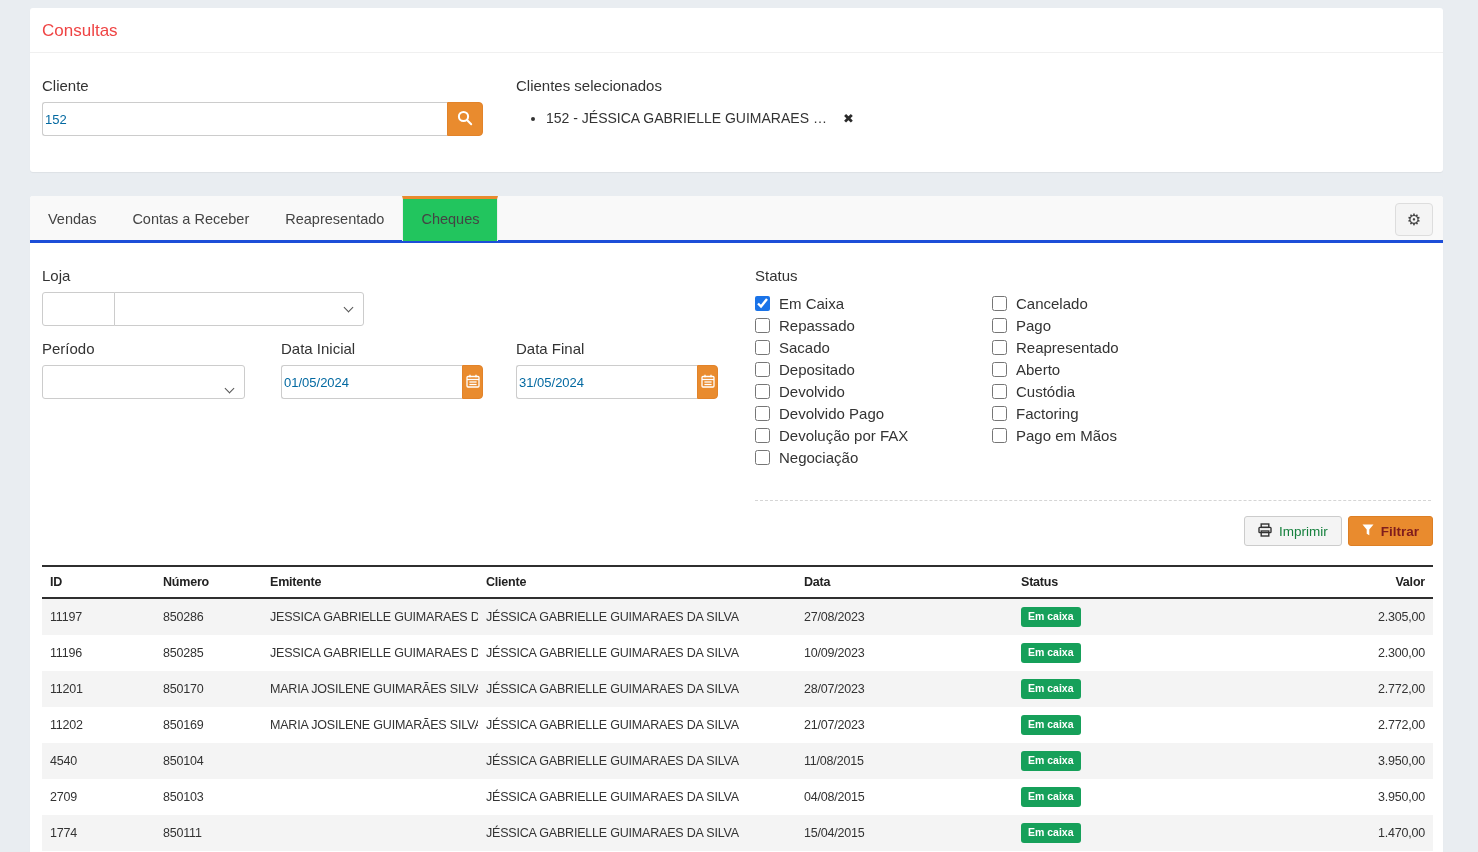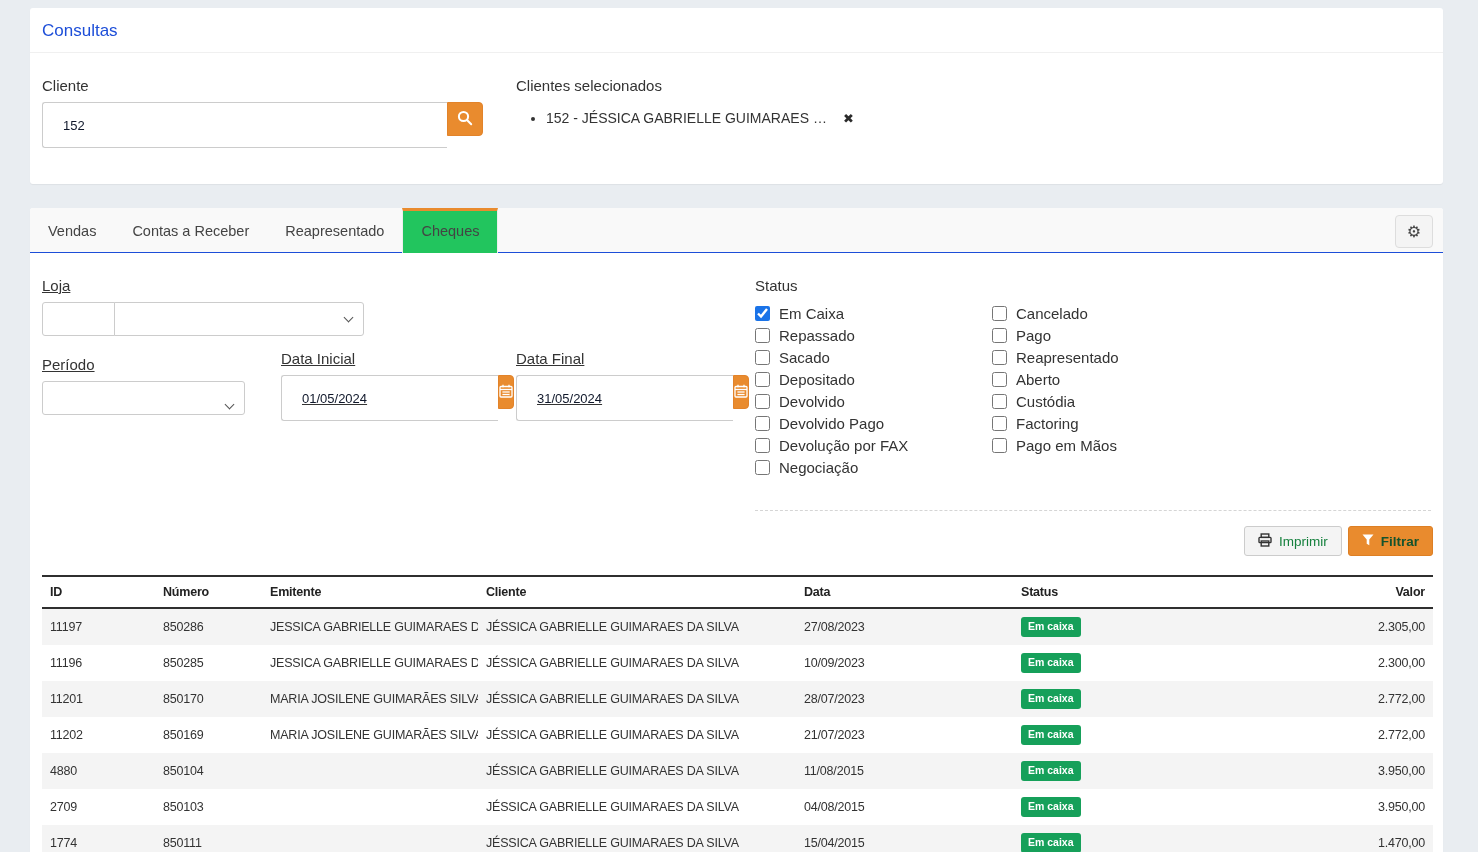--- a/index.html
+++ b/index.html
@@ -1,48 +1,48 @@
 <!DOCTYPE html>
 <html><head>
 <meta charset="utf-8">
 <style>
   * { margin:0; padding:0; box-sizing:border-box; }
   html,body { width:1478px; height:852px; overflow:hidden; background:#e9edf1;
               font-family:"Liberation Sans", sans-serif; color:#333; }
   .wrap { padding:8px 35px 0 30px; }
   .card { background:#fff; border-radius:3px; box-shadow:0 1px 1px rgba(0,0,0,.05); }
   
-  .card-header { padding:13px 12px 11px; font-size:17px; color:#1d4ed8; border-bottom:1px solid #f0f0f0; }
+  .card-header { padding:13px 12px 11px; font-size:17px; color:#ef4444; border-bottom:1px solid #f0f0f0; }
   .card1-body { display:flex; padding:10px 12px 36px; }
   .flabel { display:block; font-size:15px; color:#333; margin:14px 0 8px; }
   .col-search { width:441px; }
   .igroup { display:flex; }
-  .igroup input { flex:1; height:46px; border:1px solid #ccc; border-right:none; border-radius:3px 0 0 3px;
-                  padding:0 20px; font-size:13px; color:#0f172a; outline:none; font-family:inherit; }
+  .igroup input { flex:1; height:34px; border:1px solid #ccc; border-right:none; border-radius:3px 0 0 3px;
+                  padding:0 2px; font-size:13px; color:#0369a1; outline:none; font-family:inherit; }
   .btn-orange-sq { width:36px; height:34px; background:#e98b2e; border:1px solid #e2832a; border-radius:0 4px 4px 0;
                    display:flex; align-items:center; justify-content:center; cursor:pointer; }
   .col-selected { margin-left:33px; }
   .sel-list { list-style:disc; margin:16px 0 3px 30px; }
   .sel-list li { font-size:14px; color:#333; }
   .sel-item-row { display:inline-flex; align-items:center; }
   .remove-x { margin-left:16px; font-size:13px; font-weight:bold; color:#2b2b2b; cursor:pointer;
               font-family:"DejaVu Sans", sans-serif; }
   
   .card2 { margin-top:24px; min-height:660px; position:relative; }
-  .tabs { display:flex; background:#f9f9f9; border-bottom:1px solid #1d4ed8; border-radius:3px 3px 0 0; }
+  .tabs { display:flex; background:#f9f9f9; border-bottom:3px solid #1d4ed8; border-radius:3px 3px 0 0; }
   .tab { padding:12px 18px 13px; font-size:14.5px; color:#444; border-top:3px solid transparent; cursor:pointer; }
   .tab.active { background:#22c55e; border-top:3px solid #e98b2e; border-left:1px solid #eee; border-right:1px solid #eee;
                 margin-bottom:-1px; }
   .gear-btn { position:absolute; right:10px; top:7px; width:38px; height:33px; background:#f4f4f4;
               border:1px solid #ddd; border-radius:4px; display:flex; align-items:center; justify-content:center;
               cursor:pointer; }
   .gear-glyph { font-family:"DejaVu Sans", sans-serif; font-size:16px; color:#444; line-height:1; }
   
   .filters { display:flex; padding:10px 12px 0; }
-  .fcol-left { width:710px;text-decoration:underline; }
+  .fcol-left { width:710px; }
   .fieldrow { display:flex;align-items:center; }
   .inp { height:34px; border:1px solid #ccc; border-radius:3px; padding:0 10px; font-size:13px; color:#555;
          background:#fff; outline:none; font-family:inherit; }
   .loja-code { width:73px; border-radius:3px 0 0 3px; }
   .select-wrap { position:relative; }
   .select-wrap select { -webkit-appearance:none; appearance:none; height:34px; border:1px solid #ccc;
          border-radius:3px; background:#fff; font-size:13px; color:#555; padding:0 26px 0 8px; outline:none;
          font-family:inherit; }
   .loja-select select { width:250px; border-radius:0 3px 3px 0; margin-left:-1px; }
   .periodo-select select { width:203px; }
@@ -54,21 +54,21 @@
   .fcol-right { flex:1; margin-left:3px; border-bottom:1px dashed #d5d5d5; padding-bottom:32px; }
   .status-cols { display:flex; margin-top:2px; }
   .status-col1 { width:237px; }
   .chk { display:flex; align-items:center; gap:9px; height:22px; font-size:15px; color:#333; cursor:pointer; }
   .chk input { width:15px; height:15px; accent-color:#1a73e8; margin:0; cursor:pointer; }
   
   .actions { display:flex; justify-content:flex-end; gap:6px; padding:15px 10px 13px; }
   .btn { height:30px; padding:0 13px; border-radius:3px; font-size:13.5px; display:inline-flex;
          align-items:center; gap:7px; cursor:pointer; font-family:inherit; }
   .btn-default { background:#f4f4f4; border:1px solid #ccc; color:#15803d; }
-  .btn-filtrar { background:#e98b2e; border:1px solid #dd7f24; color:#14532d; font-weight:bold; }
+  .btn-filtrar { background:#e98b2e; border:1px solid #dd7f24; color:#7f1d1d; font-weight:bold; }
   
   .tbl-wrap { margin:6px 12px 0; }
   table { width:100%; border-collapse:collapse; table-layout:fixed; letter-spacing:-0.2px; }
   thead th { font-size:12.5px; font-weight:bold; color:#222; text-align:left; padding:8px;
              border-top:2px solid #2f2f2f; border-bottom:2px solid #2f2f2f; }
   tbody td { font-size:12.5px; color:#333; padding:8px; line-height:15px; white-space:nowrap;
              overflow:hidden; text-overflow:clip; }
   tbody tr:nth-child(odd) { background:#f4f4f4; }
   th.valor, td.valor { text-align:right; }
   .badge { display:inline-block; background:#16a05a; color:#fff; font-size:10.5px; font-weight:bold;
@@ -357,21 +357,21 @@
               <td>MARIA JOSILENE GUIMARÃES SILVA</td>
               <td>JÉSSICA GABRIELLE GUIMARAES DA SILVA</td>
               <td>21/07/2023</td>
               <td>
                 <span class="badge">Em caixa</span>
               </td>
               <td class="valor">2.772,00</td>
             </tr>
 
             <tr>
-              <td>4880</td>
+              <td>4540</td>
               <td>850104</td>
               <td></td>
               <td>JÉSSICA GABRIELLE GUIMARAES DA SILVA</td>
               <td>11/08/2015</td>
               <td>
                 <span class="badge">Em caixa</span>
               </td>
               <td class="valor">3.950,00</td>
             </tr>
 

